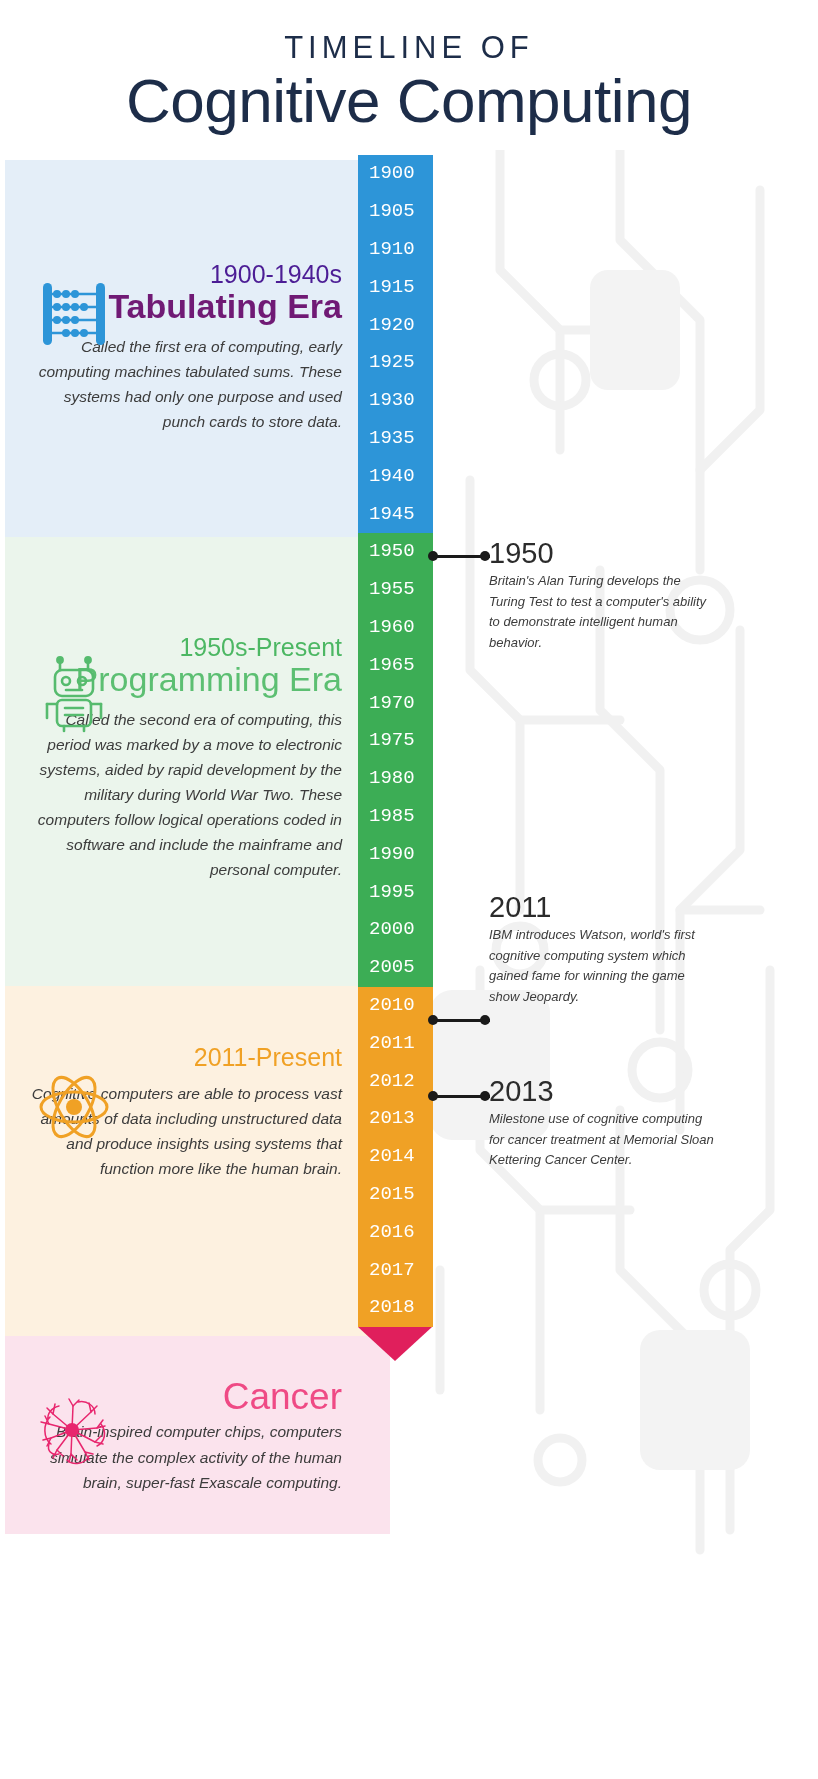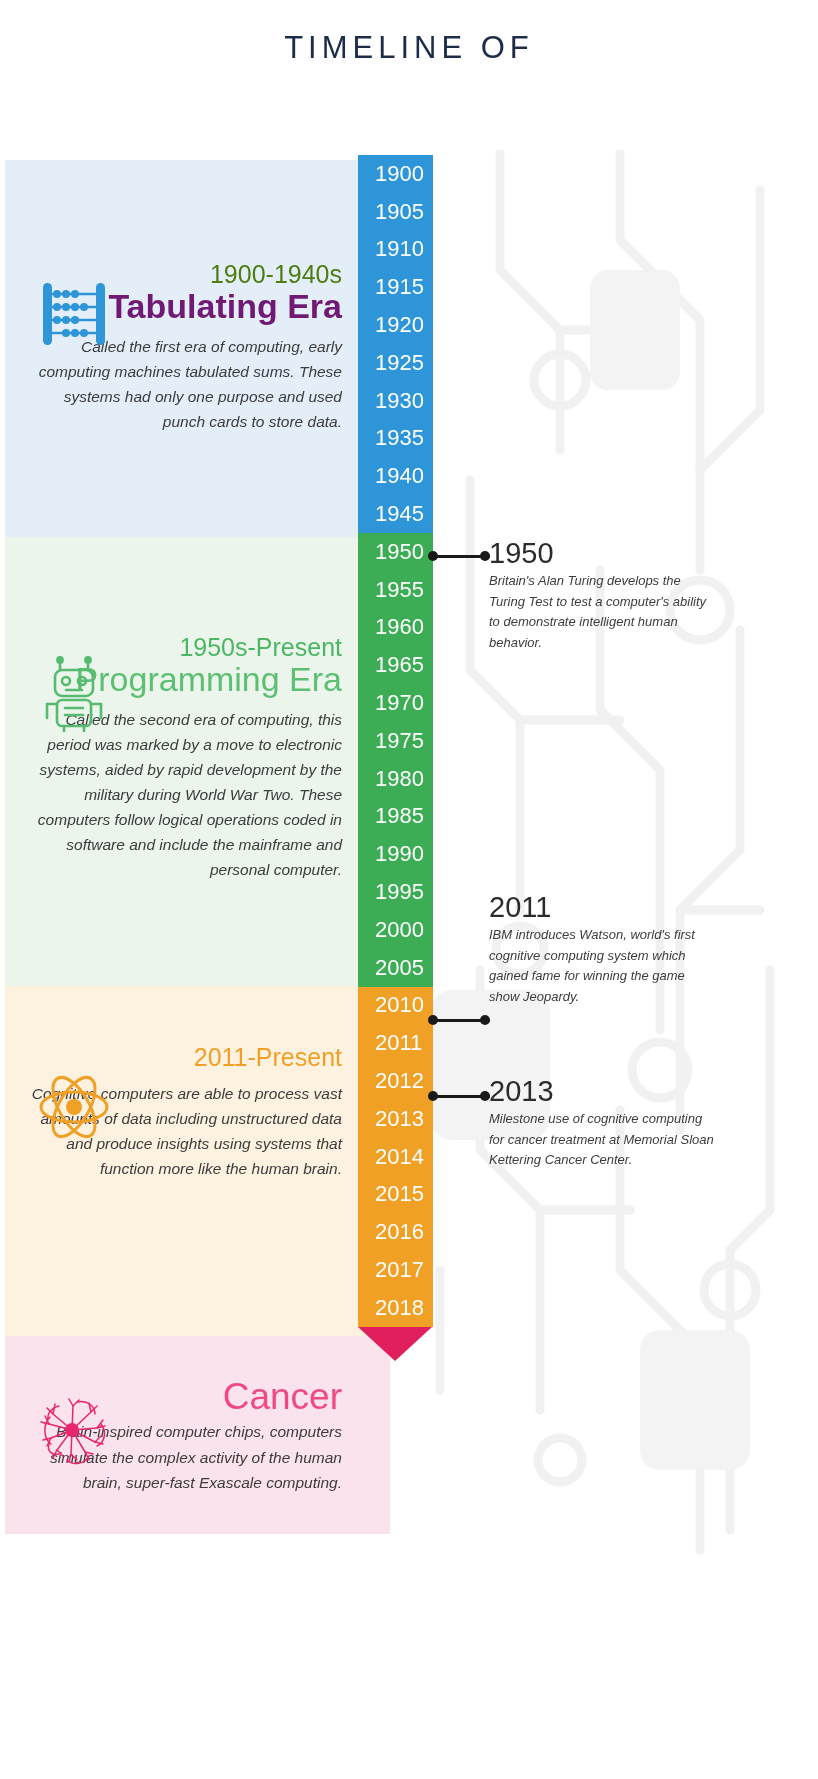--- a/index.html
+++ b/index.html
@@ -102,28 +102,28 @@
     left: 358px;
     top: 155px;
     width: 75px;
     z-index: 3;
   }
   .tl-seg {
     width: 75px;
     box-sizing: border-box;
   }
   .tl-year {
-    font-size: 22px;
+    font-size: 19px;
     color: #ffffff;
     text-align: left;
-    padding-left: 17px;
+    padding-left: 11px;
     line-height: 1;
     display: flex;
     align-items: center;
-    font-family: Liberation Sans, sans-serif;
+    font-family: Liberation Mono, monospace;
   }
   .tl-arrow {
     width: 0; height: 0;
     border-left: 37.5px solid transparent;
     border-right: 37.5px solid transparent;
     border-top: 34px solid #e01f5c;
   }
 
   
   .callout {
@@ -195,20 +195,21 @@
   </g>
   <g fill="#f3f3f3">
     <rect x="430" y="840" width="120" height="150" rx="22"></rect>
     <rect x="590" y="120" width="90" height="120" rx="18"></rect>
     <rect x="640" y="1180" width="110" height="140" rx="20"></rect>
   </g>
 </svg>
 
 <div class="header">
   <div class="title-small">TIMELINE OF</div>
+  <div class="title-big">Cognitive Computing</div>
 </div>
 
 <div class="panel" id="panel-0" style="top:160px;height:377px;background:#e4eef8;">
   <div class="panel-inner">
     <div class="era-icon">
       <svg viewBox="0 0 82 82" width="82" height="82">
         <rect x="10" y="8" width="9" height="62" rx="4.5" fill="#2d95d8"></rect>
         <rect x="63" y="8" width="9" height="62" rx="4.5" fill="#2d95d8"></rect>
         <g stroke="#2d95d8" stroke-width="2.6">
           <line x1="19" y1="19" x2="63" y2="19"></line>
@@ -226,21 +227,21 @@
             <circle cx="51" cy="32" r="4"></circle>
           <circle cx="24" cy="45" r="4"></circle>
             <circle cx="33" cy="45" r="4"></circle>
             <circle cx="42" cy="45" r="4"></circle>
           <circle cx="33" cy="58" r="4"></circle>
             <circle cx="42" cy="58" r="4"></circle>
             <circle cx="51" cy="58" r="4"></circle>
         </g>
       </svg>
     </div>
-    <div class="era-range" style="color:#4d7c0f;margin-top:101px;">1900-1940s</div>
+    <div class="era-range" style="color:#4c1d95;margin-top:101px;">1900-1940s</div>
     <div class="era-title" style="color:#701a75;font-weight:bold;">Tabulating Era</div>
     <div class="era-body">Called the first era of computing, early computing machines tabulated sums. These systems had only one purpose and used punch cards to store data.</div>
   </div>
 </div>
 
 <div class="panel" id="panel-1" style="top:537px;height:449px;background:#ebf5ec;">
   <div class="panel-inner">
     <div class="era-icon" style="top:18px;">
       <svg viewBox="0 0 82 82" width="82" height="82">
         <g stroke="#56bb6e" stroke-width="2.6" fill="none" stroke-linecap="round">

